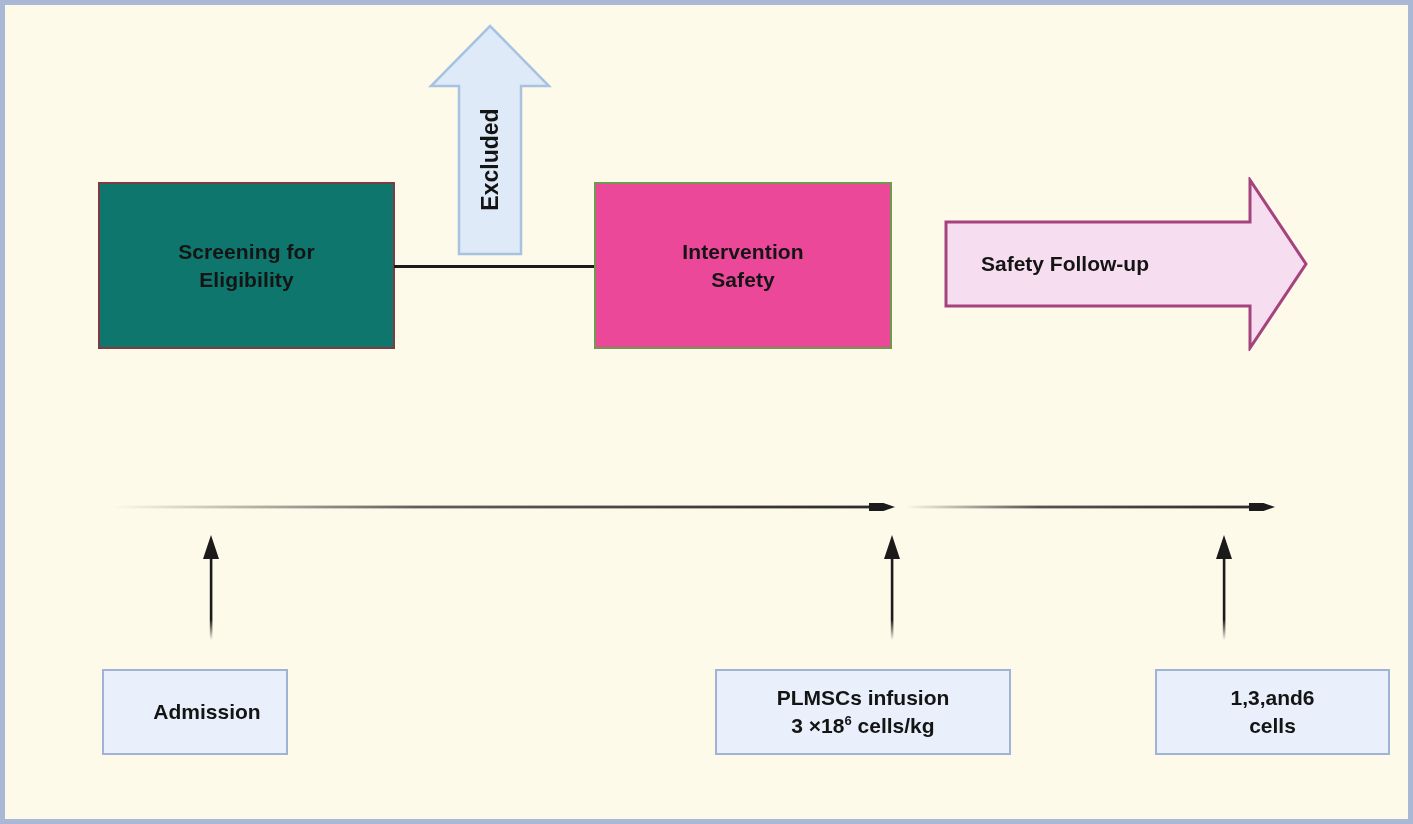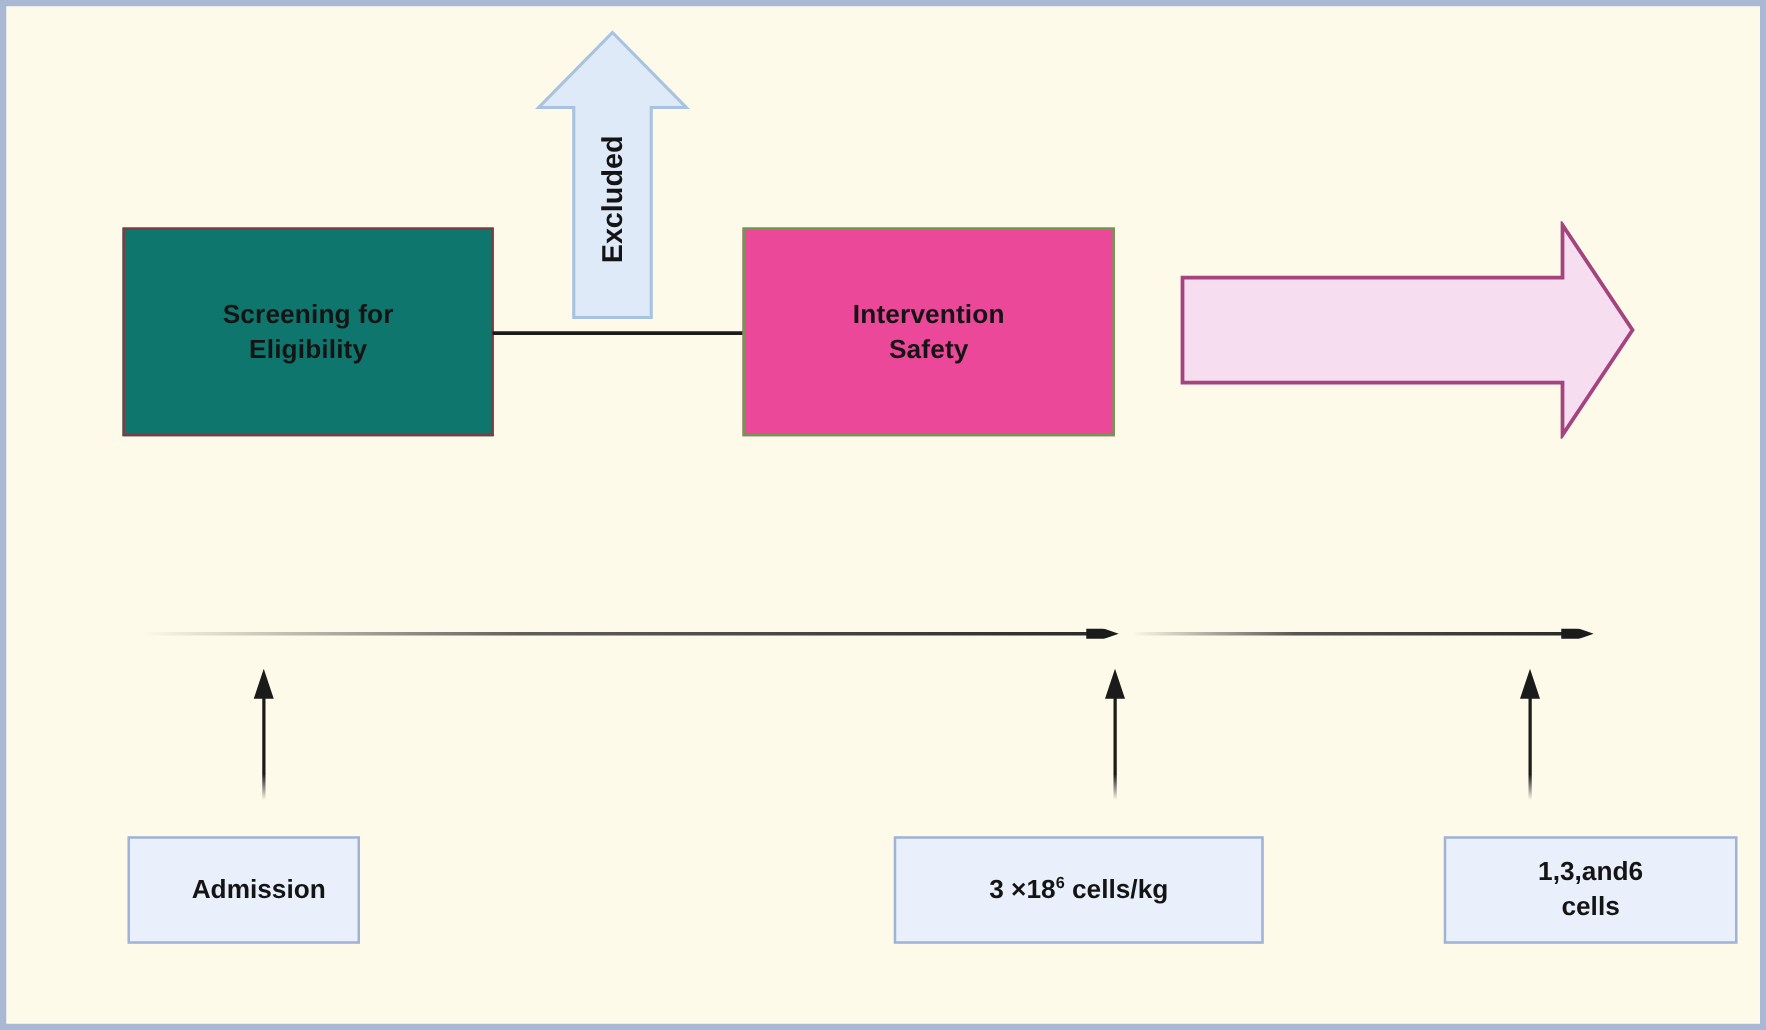--- a/index.html
+++ b/index.html
@@ -187,20 +187,23 @@
   <div class="node" id="intervention-box">
     <div>
       <div>Intervention</div>
       <div>Safety</div>
     </div>
   </div>
 
   <svg id="safety-arrow" viewBox="0 0 366 174">
     <polygon points="3,45 307,45 307,3 363,87 307,171 307,129 3,129" fill="#F7DDF0" stroke="#A5437E" stroke-width="3" stroke-linejoin="miter"></polygon>
   </svg>
+  <div id="safety-label">
+    <span>Safety Follow-up</span>
+  </div>
 
   <svg id="timeline-segment-1" viewBox="0 0 782 8">
     <defs>
       <linearGradient id="fade1" x1="0" y1="0" x2="1" y2="0">
         <stop offset="0" stop-color="#2b2b2b" stop-opacity="0"></stop>
         <stop offset="0.40" stop-color="#2b2b2b" stop-opacity="0.75"></stop>
         <stop offset="1" stop-color="#2b2b2b" stop-opacity="1"></stop>
       </linearGradient>
     </defs>
     <rect x="0" y="2.6" width="760" height="2.8" fill="url(#fade1)"></rect>
@@ -256,20 +259,21 @@
   </svg>
 
   <div class="tl-box" id="admission-box">
     <div>
       <div>Admission</div>
     </div>
   </div>
 
   <div class="tl-box" id="plmscs-box">
     <div>
+      <div>PLMSCs infusion</div>
       <div><span>3 ×18</span><sup>6</sup><span> cells/kg</span></div>
     </div>
   </div>
 
   <div class="tl-box" id="months-box">
     <div>
       <div>1,3,and6</div>
       <div>cells</div>
     </div>
   </div>

